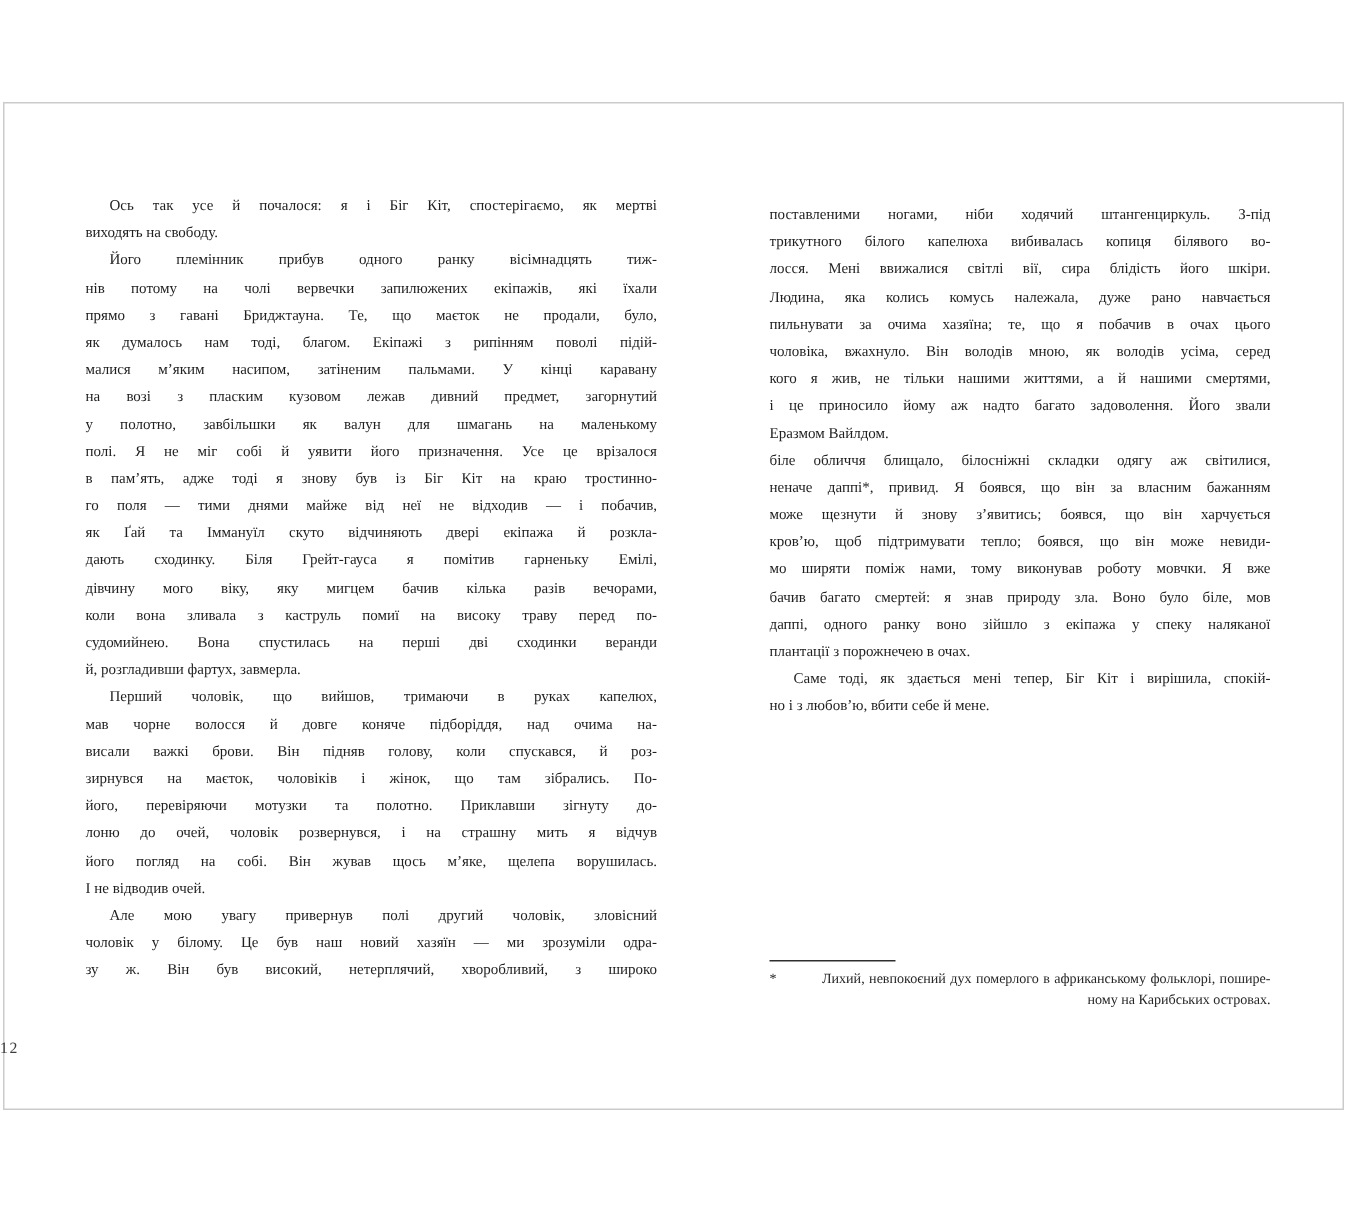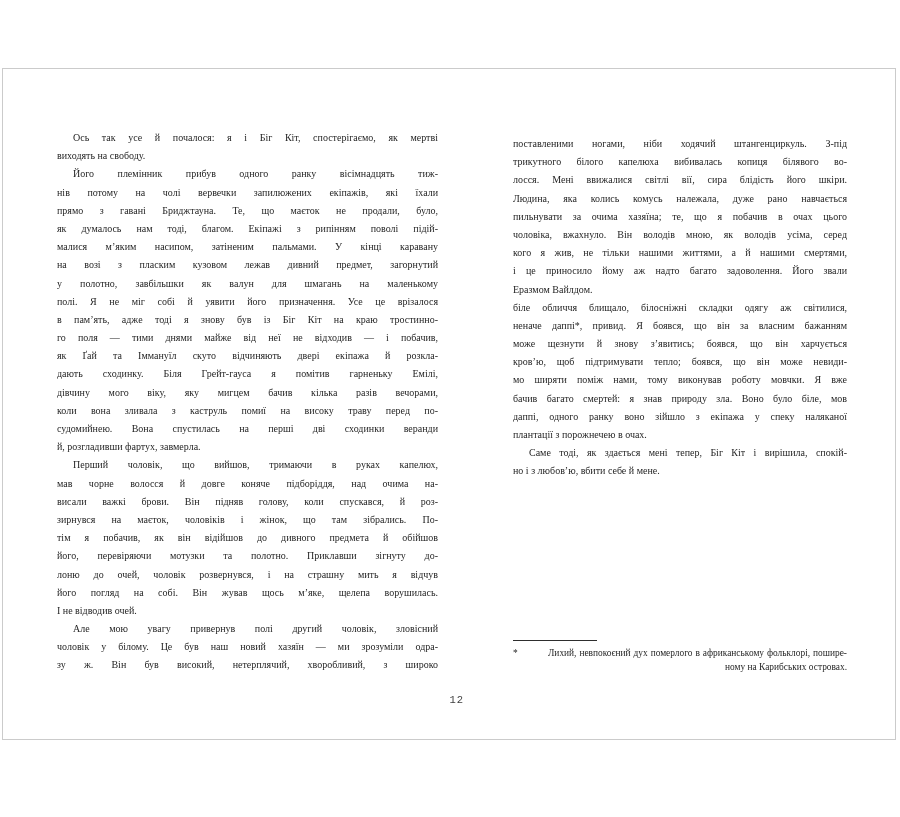--- a/index.html
+++ b/index.html
@@ -29,26 +29,25 @@
   .line {
     text-align: justify;
     text-align-last: justify;
     height: 18.2px;
     overflow: hidden;
   }
   .line.indent { text-indent: 16px; }
   .line.para-end { text-align-last: left; }
   .page-number {
     position: absolute;
-    left: 14px; top: 694px; width: 450px;
-    text-align: right;
+    left: 0; top: 694px; width: 450px;
+    text-align: left;
     font-size: 10.5px;
     color: #3c3c3c;
     letter-spacing: 1px;
-    font-family: Liberation Mono, monospace;
   }
   .footnote {
     position: absolute;
     left: 513px; top: 640px; width: 334px;
     font-size: 9.4px;
     line-height: 13.6px;
     color: #262626;
   }
   .fn-rule {
     width: 84px; height: 0;
@@ -82,21 +81,20 @@
     <div class="line">як Ґай та Іммануїл скуто відчиняють двері екіпажа й розкла-</div>
     <div class="line">дають сходинку. Біля Грейт-гауса я помітив гарненьку Емілі,</div>
     <div class="line">дівчину мого віку, яку мигцем бачив кілька разів вечорами,</div>
     <div class="line">коли вона зливала з каструль помиї на високу траву перед по-</div>
     <div class="line">судомийнею. Вона спустилась на перші дві сходинки веранди</div>
     <div class="line para-end">й, розгладивши фартух, завмерла.</div>
     <div class="line indent">Перший чоловік, що вийшов, тримаючи в руках капелюх,</div>
     <div class="line">мав чорне волосся й довге коняче підборіддя, над очима на-</div>
     <div class="line">висали важкі брови. Він підняв голову, коли спускався, й роз-</div>
     <div class="line">зирнувся на маєток, чоловіків і жінок, що там зібрались. По-</div>
-    <div class="line">тім я побачив, як він відійшов до дивного предмета й обійшов</div>
     <div class="line">його, перевіряючи мотузки та полотно. Приклавши зігнуту до-</div>
     <div class="line">лоню до очей, чоловік розвернувся, і на страшну мить я відчув</div>
     <div class="line">його погляд на собі. Він жував щось м’яке, щелепа ворушилась.</div>
     <div class="line para-end">І не відводив очей.</div>
     <div class="line indent">Але мою увагу привернув полі другий чоловік, зловісний</div>
     <div class="line">чоловік у білому. Це був наш новий хазяїн — ми зрозуміли одра-</div>
     <div class="line">зу ж. Він був високий, нетерплячий, хворобливий, з широко</div>
   </div>
 
 <div class="text-col col-right" id="col-right">

